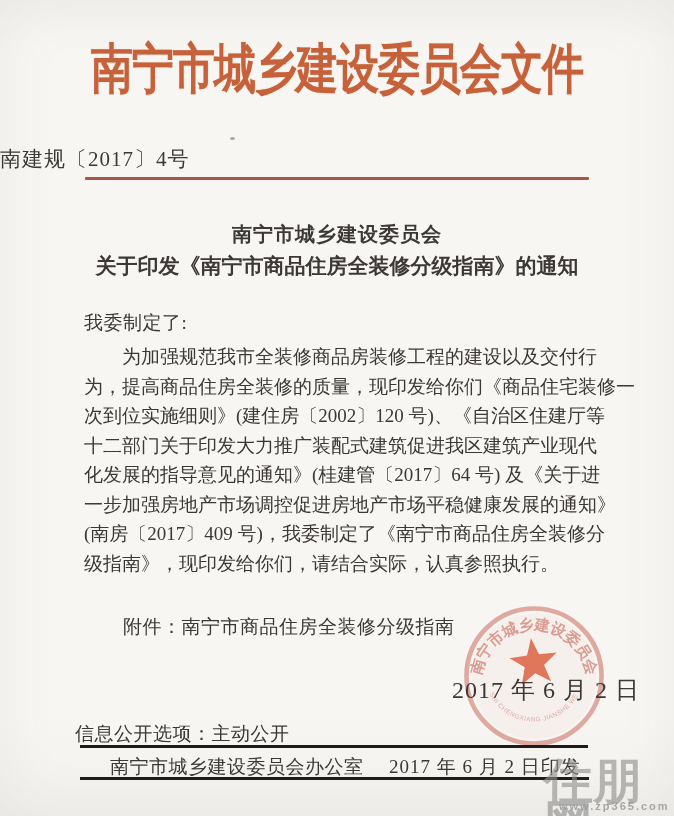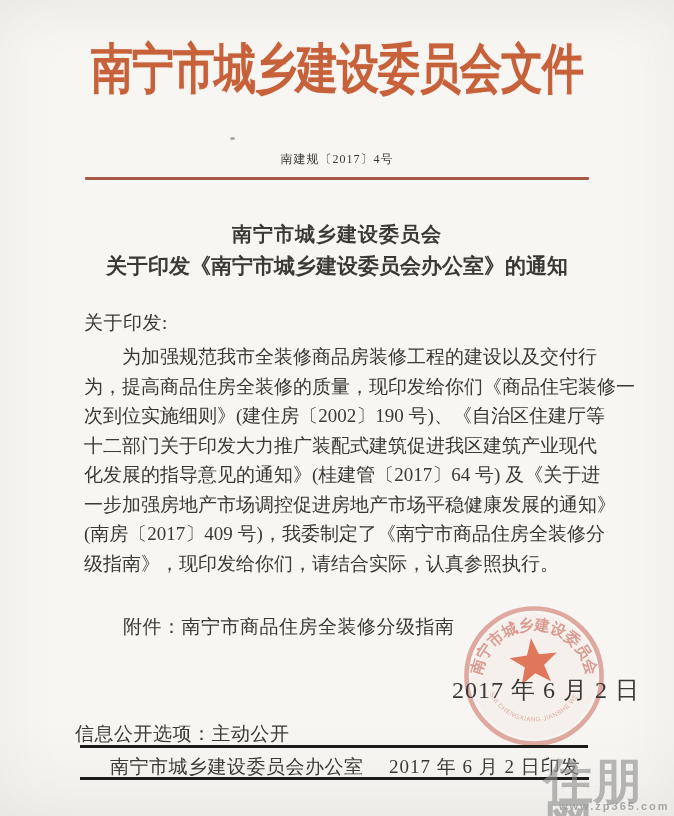--- a/index.html
+++ b/index.html
@@ -27,21 +27,21 @@
     top:40px;left:0;width:100%;
     text-align:center;
     font-size:42px;font-weight:bold;letter-spacing:-1px;
     color:var(--accent_title);
     transform:scaleY(1.28);transform-origin:50% 50%;
     text-shadow:0 0 1px rgba(198,97,58,.45);
     line-height:58px;
   }
   .doc-number{
     top:147px;left:0;width:100%;
-    text-align:center;font-size:12px;line-height:24px;
+    font-size:21px;line-height:24px;
     letter-spacing:1px;
   }
   .red-rule{
     top:177px;left:85px;width:504px;height:3px;
     background:var(--rule_red);
     border-radius:1px;
   }
   .h1{
     top:222px;left:0;width:100%;text-align:center;
     font-size:20px;font-weight:bold;line-height:24px;letter-spacing:1px;
@@ -120,28 +120,28 @@
 
   <div class="abs org-title">南宁市城乡建设委员会文件</div>
 
   <div class="abs speck"></div>
 
   <div class="abs doc-number">南建规〔2017〕4号</div>
 
   <div class="abs red-rule"></div>
 
   <div class="abs h1">南宁市城乡建设委员会</div>
-  <div class="abs h2">关于印发《南宁市城乡建设委员会办公室》的通知</div>
+  <div class="abs h2">关于印发《南宁市商品住房全装修分级指南》的通知</div>
 
-  <div class="abs salutation">关于印发:</div>
+  <div class="abs salutation">我委制定了:</div>
 
   <div class="abs body-block">
     <div class="bline indent">为加强规范我市全装修商品房装修工程的建设以及交付行</div>
     <div class="bline">为，提高商品住房全装修的质量，现印发给你们《商品住宅装修一</div>
-    <div class="bline">次到位实施细则》(建住房〔2002〕190 号)、《自治区住建厅等</div>
+    <div class="bline">次到位实施细则》(建住房〔2002〕120 号)、《自治区住建厅等</div>
     <div class="bline">十二部门关于印发大力推广装配式建筑促进我区建筑产业现代</div>
     <div class="bline">化发展的指导意见的通知》(桂建管〔2017〕64 号) 及《关于进</div>
     <div class="bline">一步加强房地产市场调控促进房地产市场平稳健康发展的通知》</div>
     <div class="bline">(南房〔2017〕409 号)，我委制定了《南宁市商品住房全装修分</div>
     <div class="bline last">级指南》，现印发给你们，请结合实际，认真参照执行。</div>
   </div>
 
   <div class="abs attachment">附件：南宁市商品住房全装修分级指南</div>
 
   <svg class="abs seal" viewBox="0 0 160 160" xmlns="http://www.w3.org/2000/svg">

